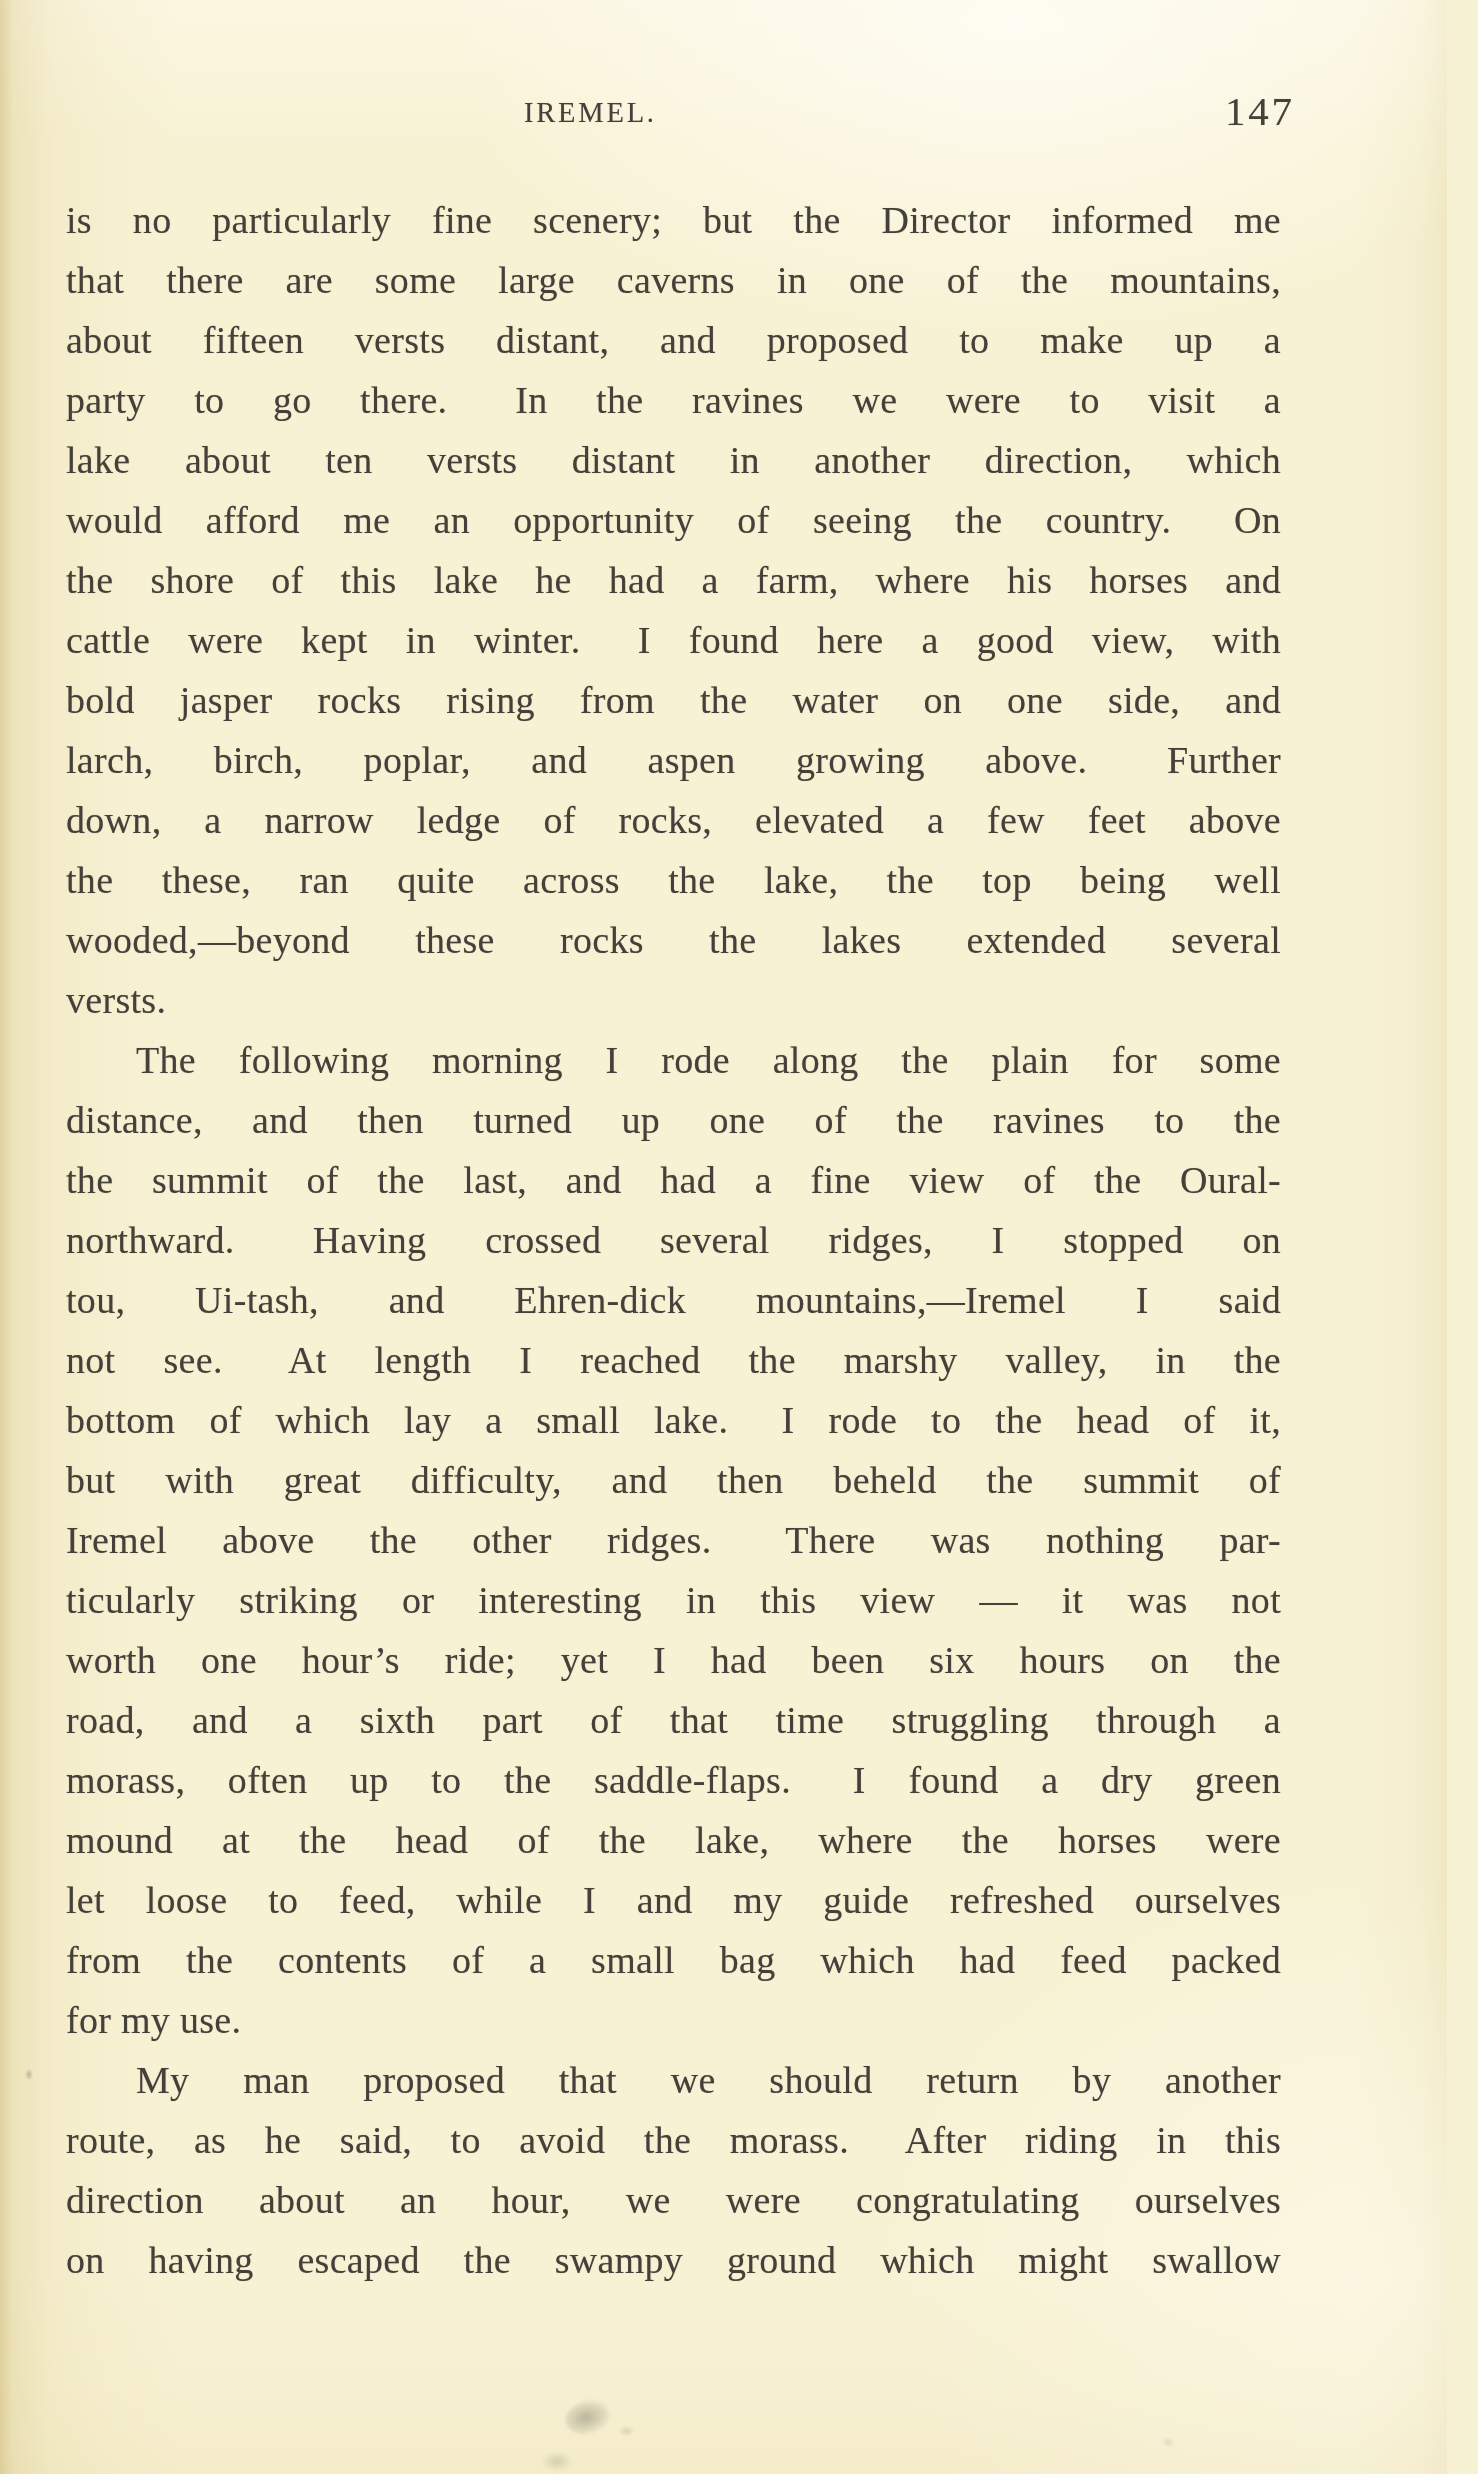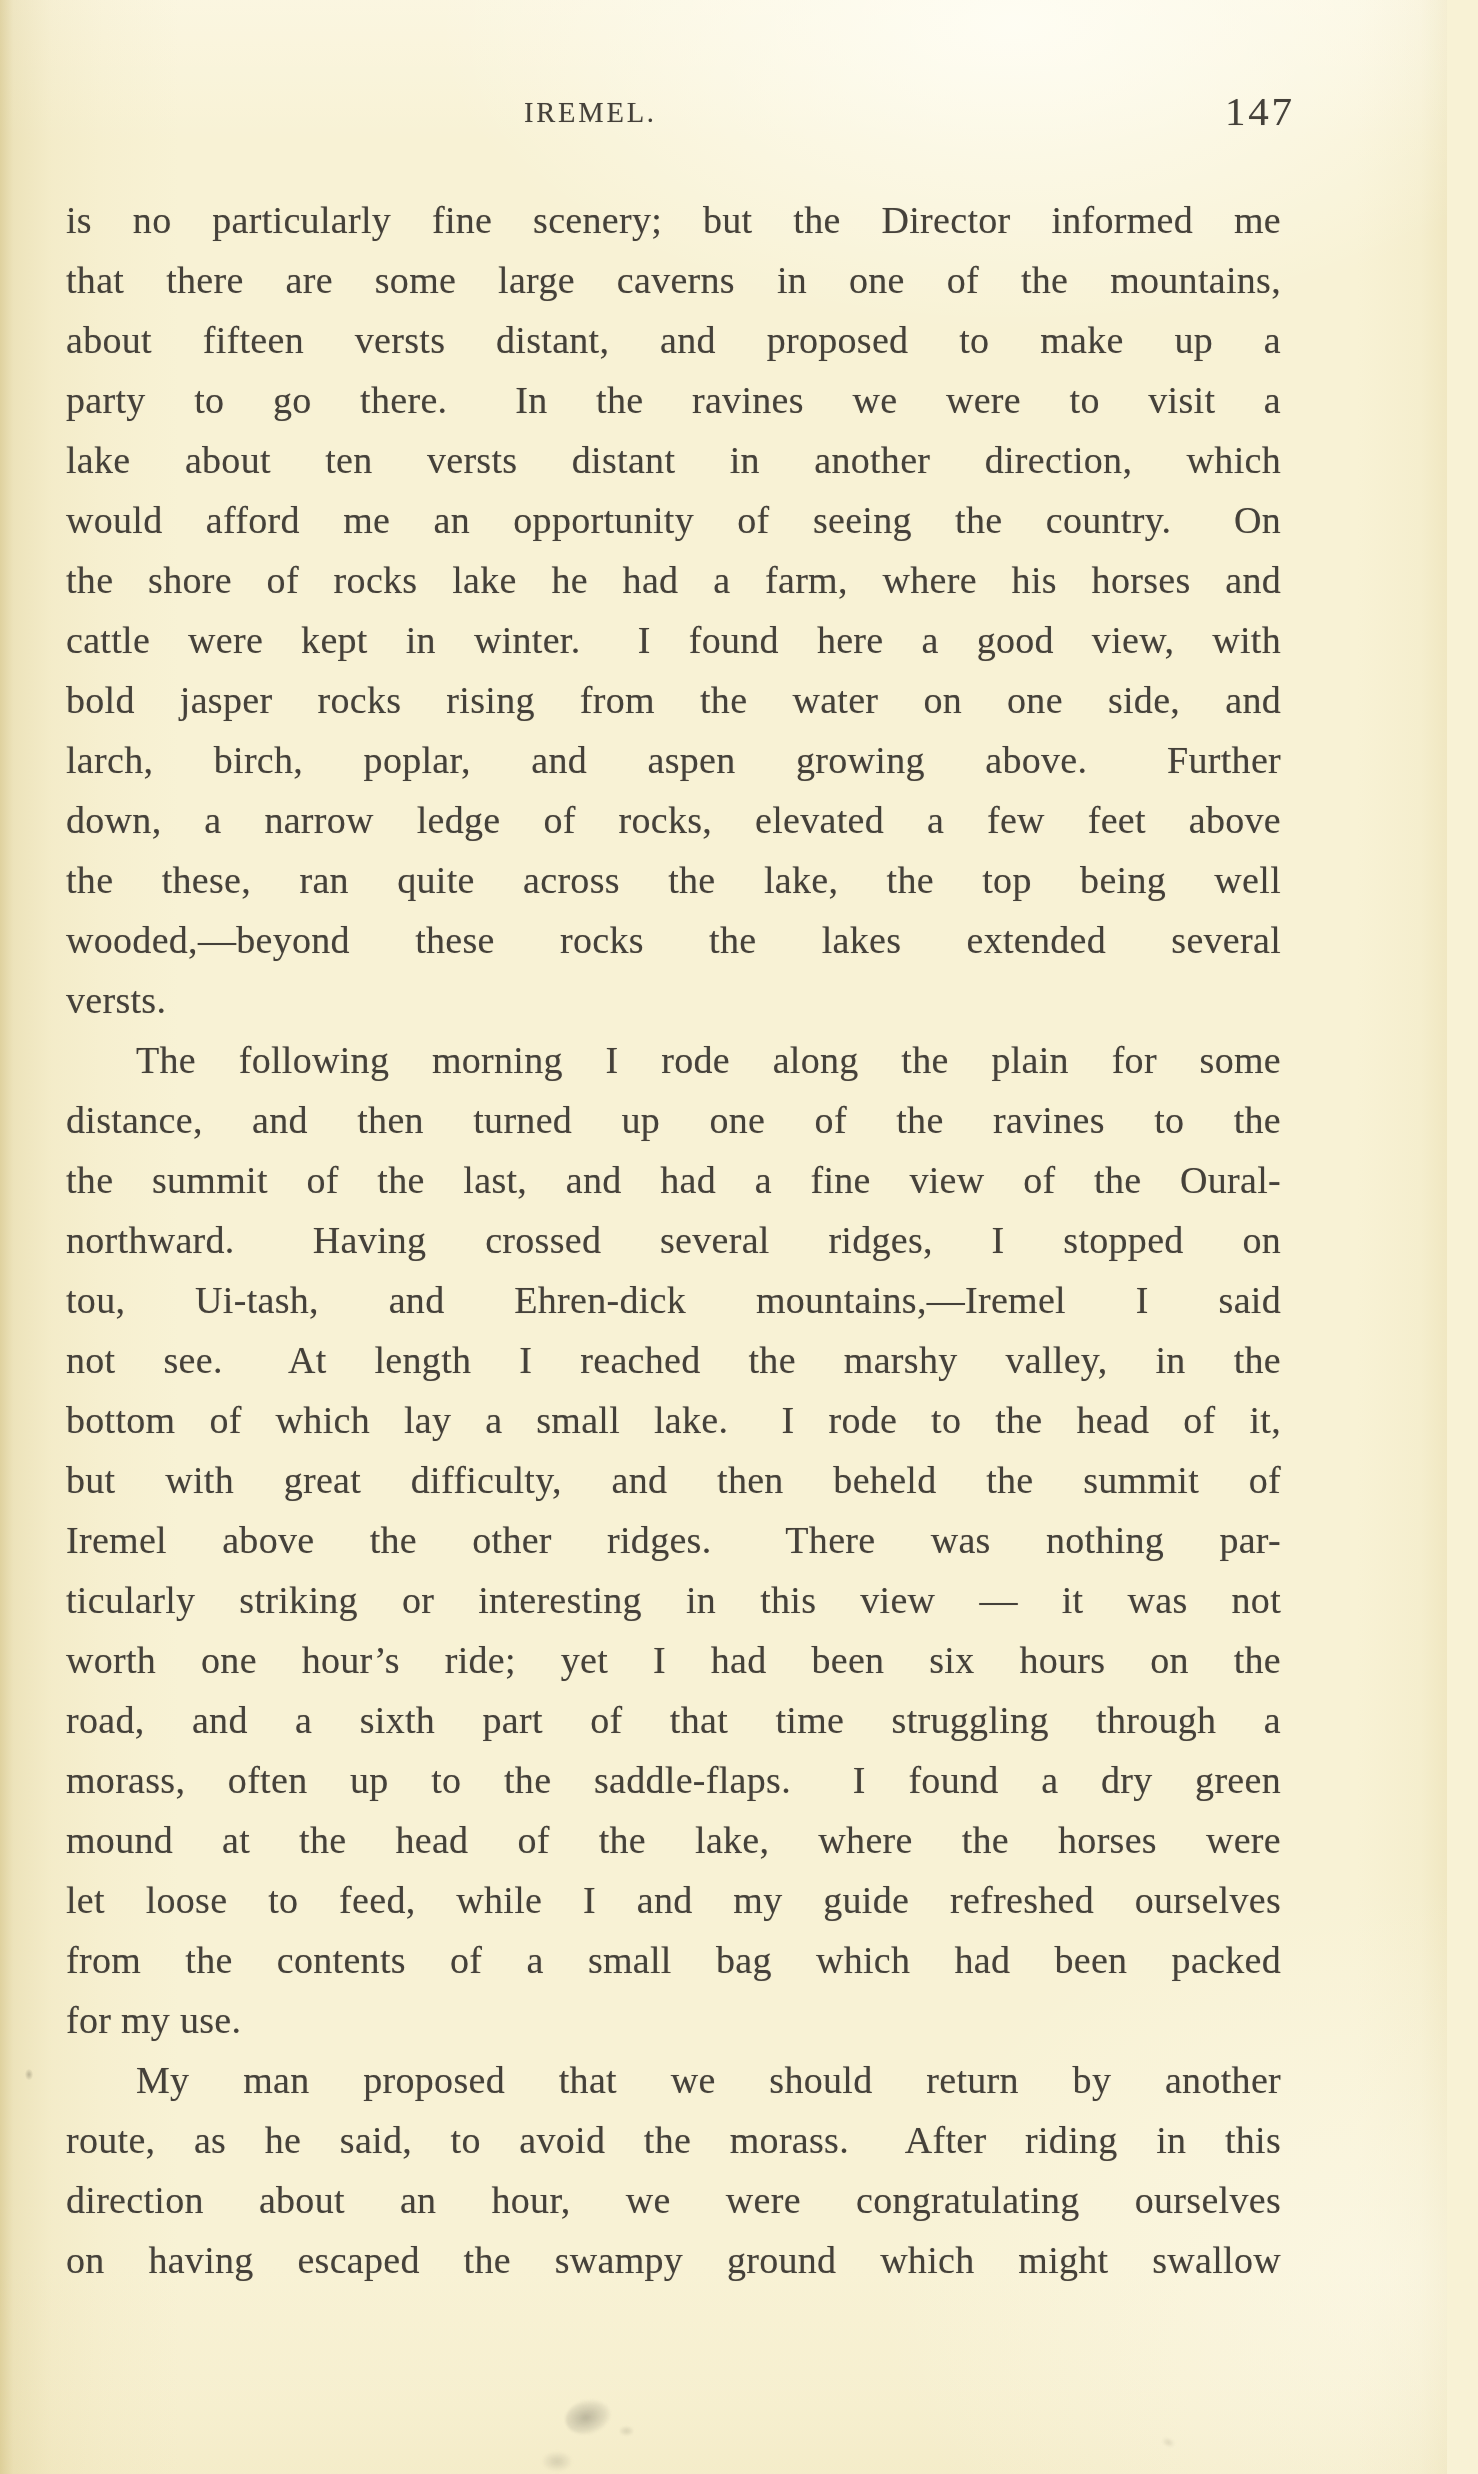--- a/index.html
+++ b/index.html
@@ -123,21 +123,21 @@
     <span class="page-number">147</span>
   </div>
 
   <div class="text-body">
       <div class="line">is no particularly fine scenery; but the Director informed me</div>
       <div class="line">that there are some large caverns in one of the mountains,</div>
       <div class="line">about fifteen versts distant, and proposed to make up a</div>
       <div class="line">party to go there.  In the ravines we were to visit a</div>
       <div class="line">lake about ten versts distant in another direction, which</div>
       <div class="line">would afford me an opportunity of seeing the country.  On</div>
-      <div class="line">the shore of rocks lake he had a farm, where his horses and</div>
+      <div class="line">the shore of this lake he had a farm, where his horses and</div>
       <div class="line">cattle were kept in winter.  I found here a good view, with</div>
       <div class="line">bold jasper rocks rising from the water on one side, and</div>
       <div class="line">larch, birch, poplar, and aspen growing above.  Further</div>
       <div class="line">down, a narrow ledge of rocks, elevated a few feet above</div>
       <div class="line">the these, ran quite across the lake, the top being well</div>
       <div class="line">wooded,—beyond these rocks the lakes extended several</div>
       <div class="line nojust">versts.</div>
       <div class="line indent">The following morning I rode along the plain for some</div>
       <div class="line">distance, and then turned up one of the ravines to the</div>
       <div class="line">the summit of the last, and had a fine view of the Oural-</div>
@@ -146,21 +146,21 @@
       <div class="line">not see.  At length I reached the marshy valley, in the</div>
       <div class="line">bottom of which lay a small lake.  I rode to the head of it,</div>
       <div class="line">but with great difficulty, and then beheld the summit of</div>
       <div class="line">Iremel above the other ridges.  There was nothing par-</div>
       <div class="line">ticularly striking or interesting in this view — it was not</div>
       <div class="line">worth one hour’s ride; yet I had been six hours on the</div>
       <div class="line">road, and a sixth part of that time struggling through a</div>
       <div class="line">morass, often up to the saddle-flaps.  I found a dry green</div>
       <div class="line">mound at the head of the lake, where the horses were</div>
       <div class="line">let loose to feed, while I and my guide refreshed ourselves</div>
-      <div class="line">from the contents of a small bag which had been packed</div>
+      <div class="line">from the contents of a small bag which had feed packed</div>
       <div class="line nojust">for my use.</div>
       <div class="line indent">My man proposed that we should return by another</div>
       <div class="line">route, as he said, to avoid the morass.  After riding in this</div>
       <div class="line">direction about an hour, we were congratulating ourselves</div>
       <div class="line">on having escaped the swampy ground which might swallow</div>
     </div>
 
   <div class="smudge smudge-1"></div>
   <div class="smudge smudge-2"></div>
   <div class="smudge smudge-3"></div>

